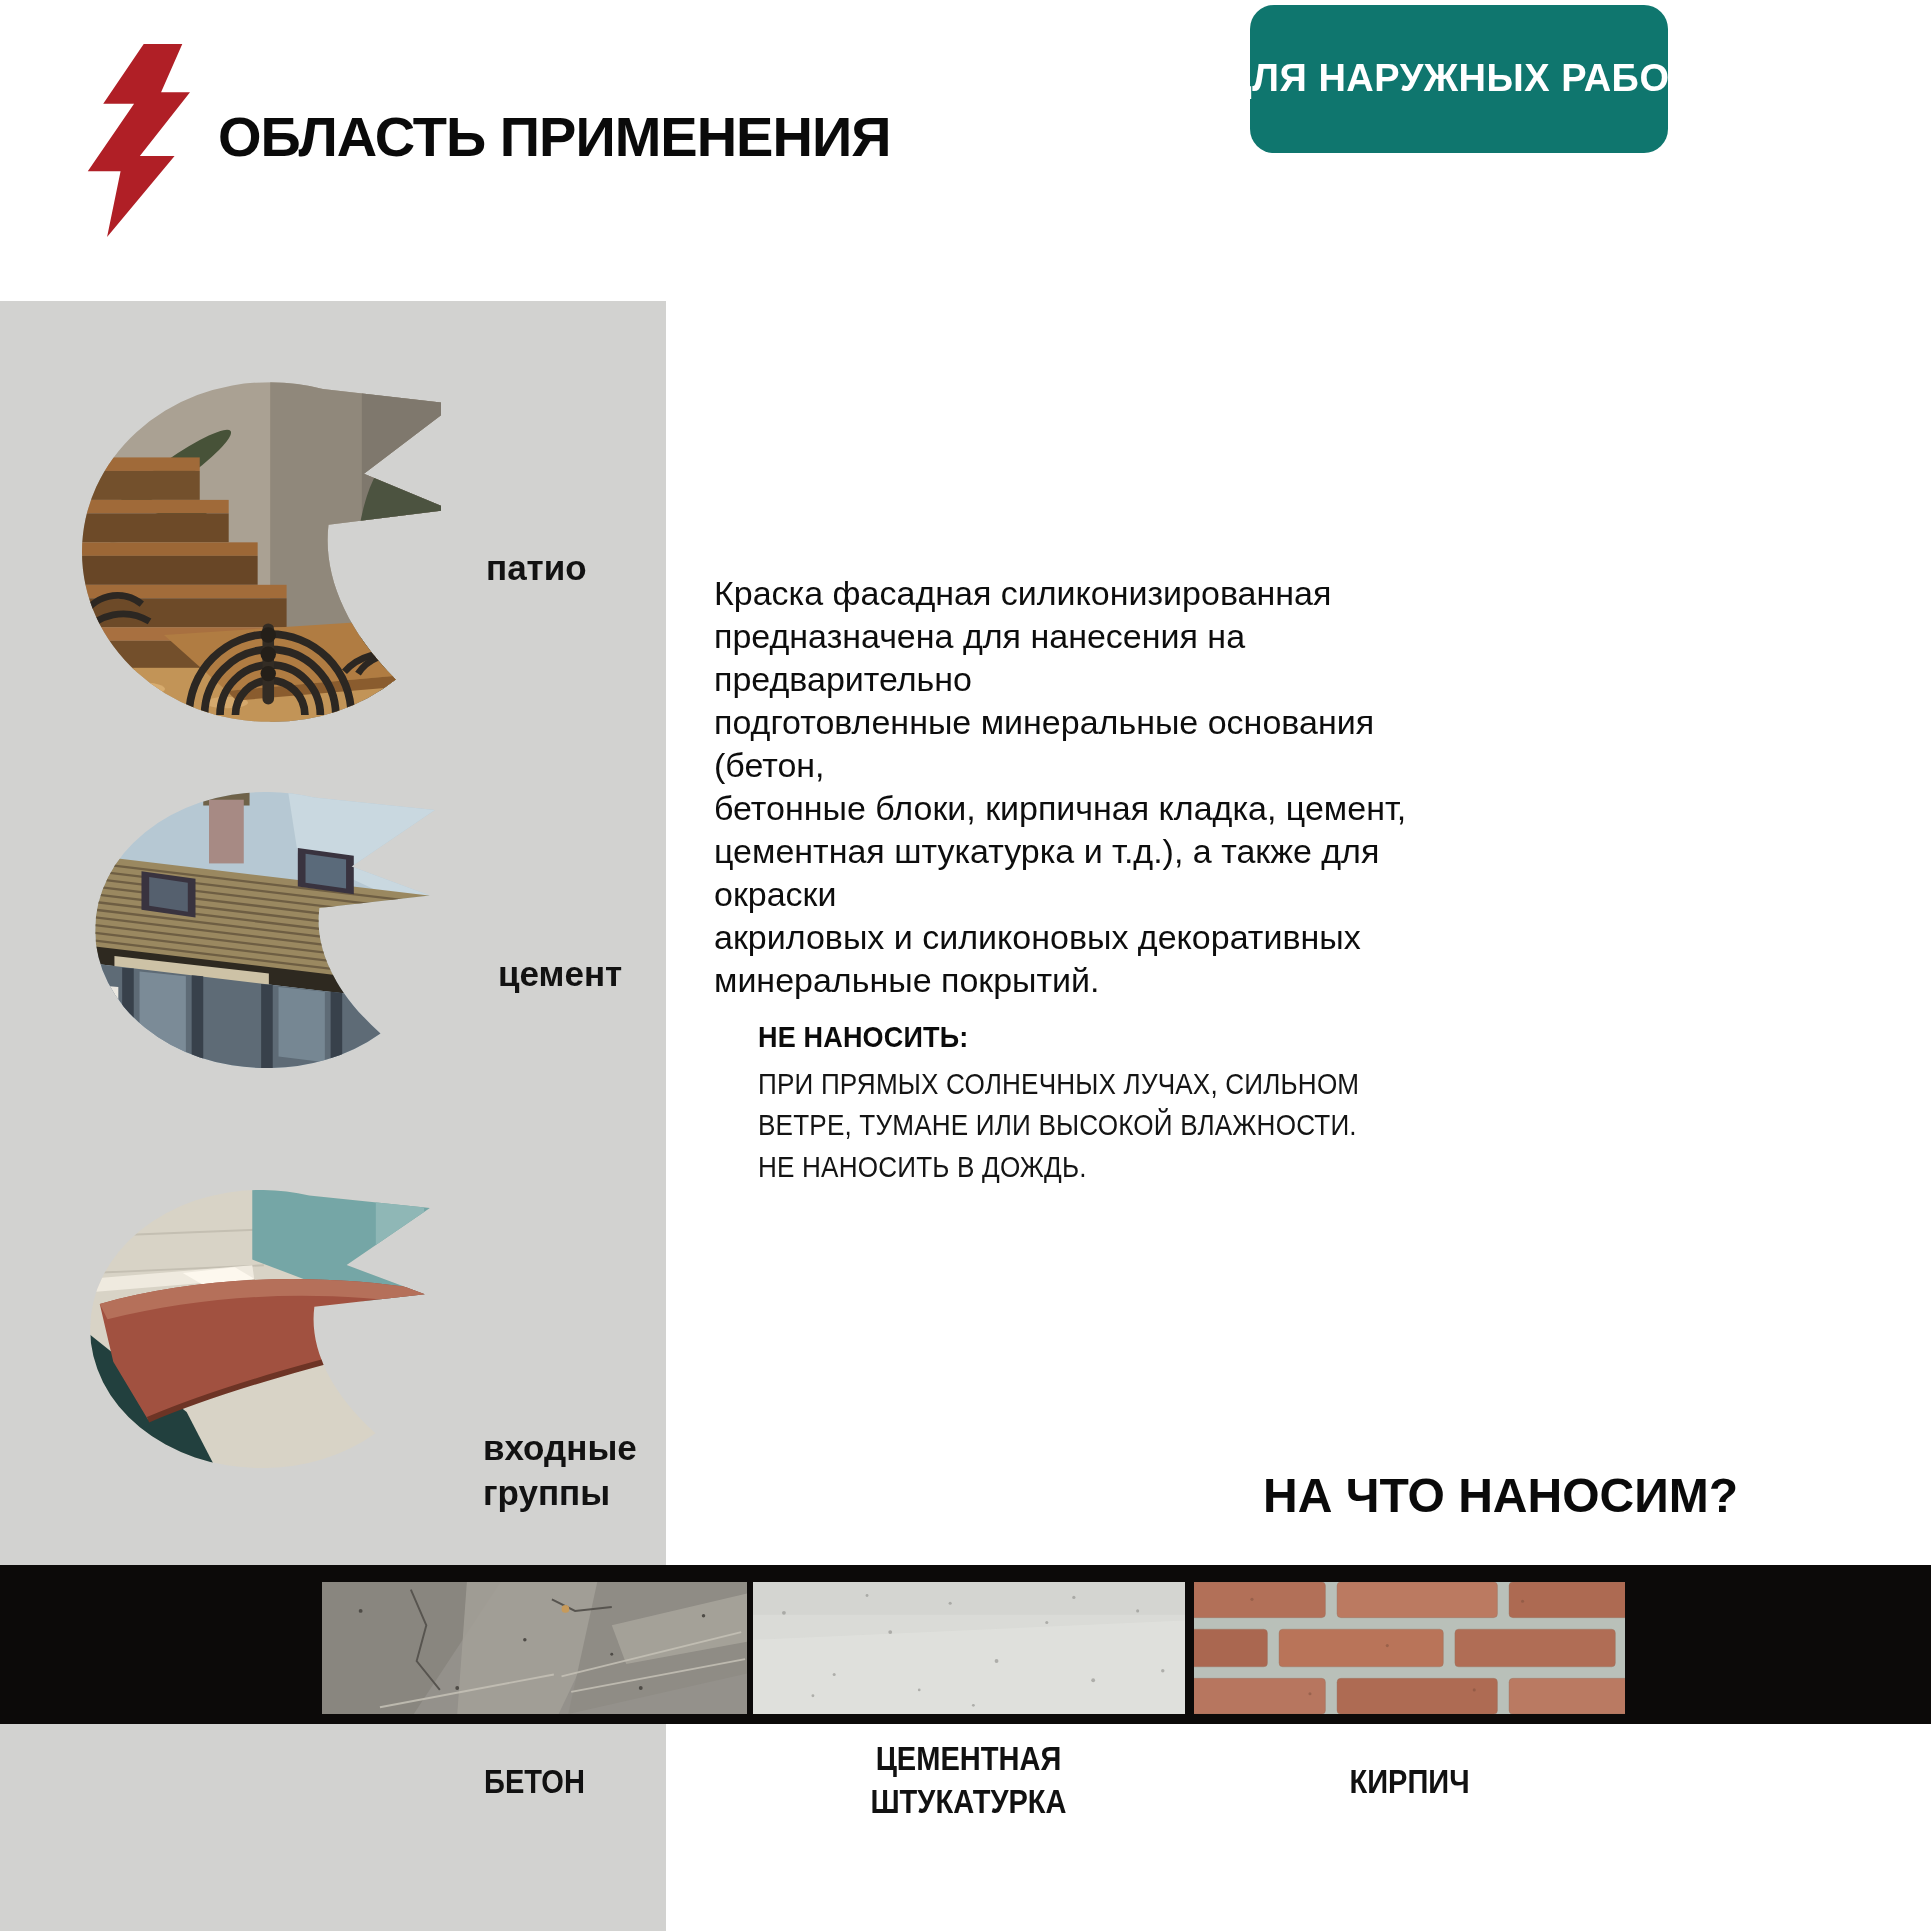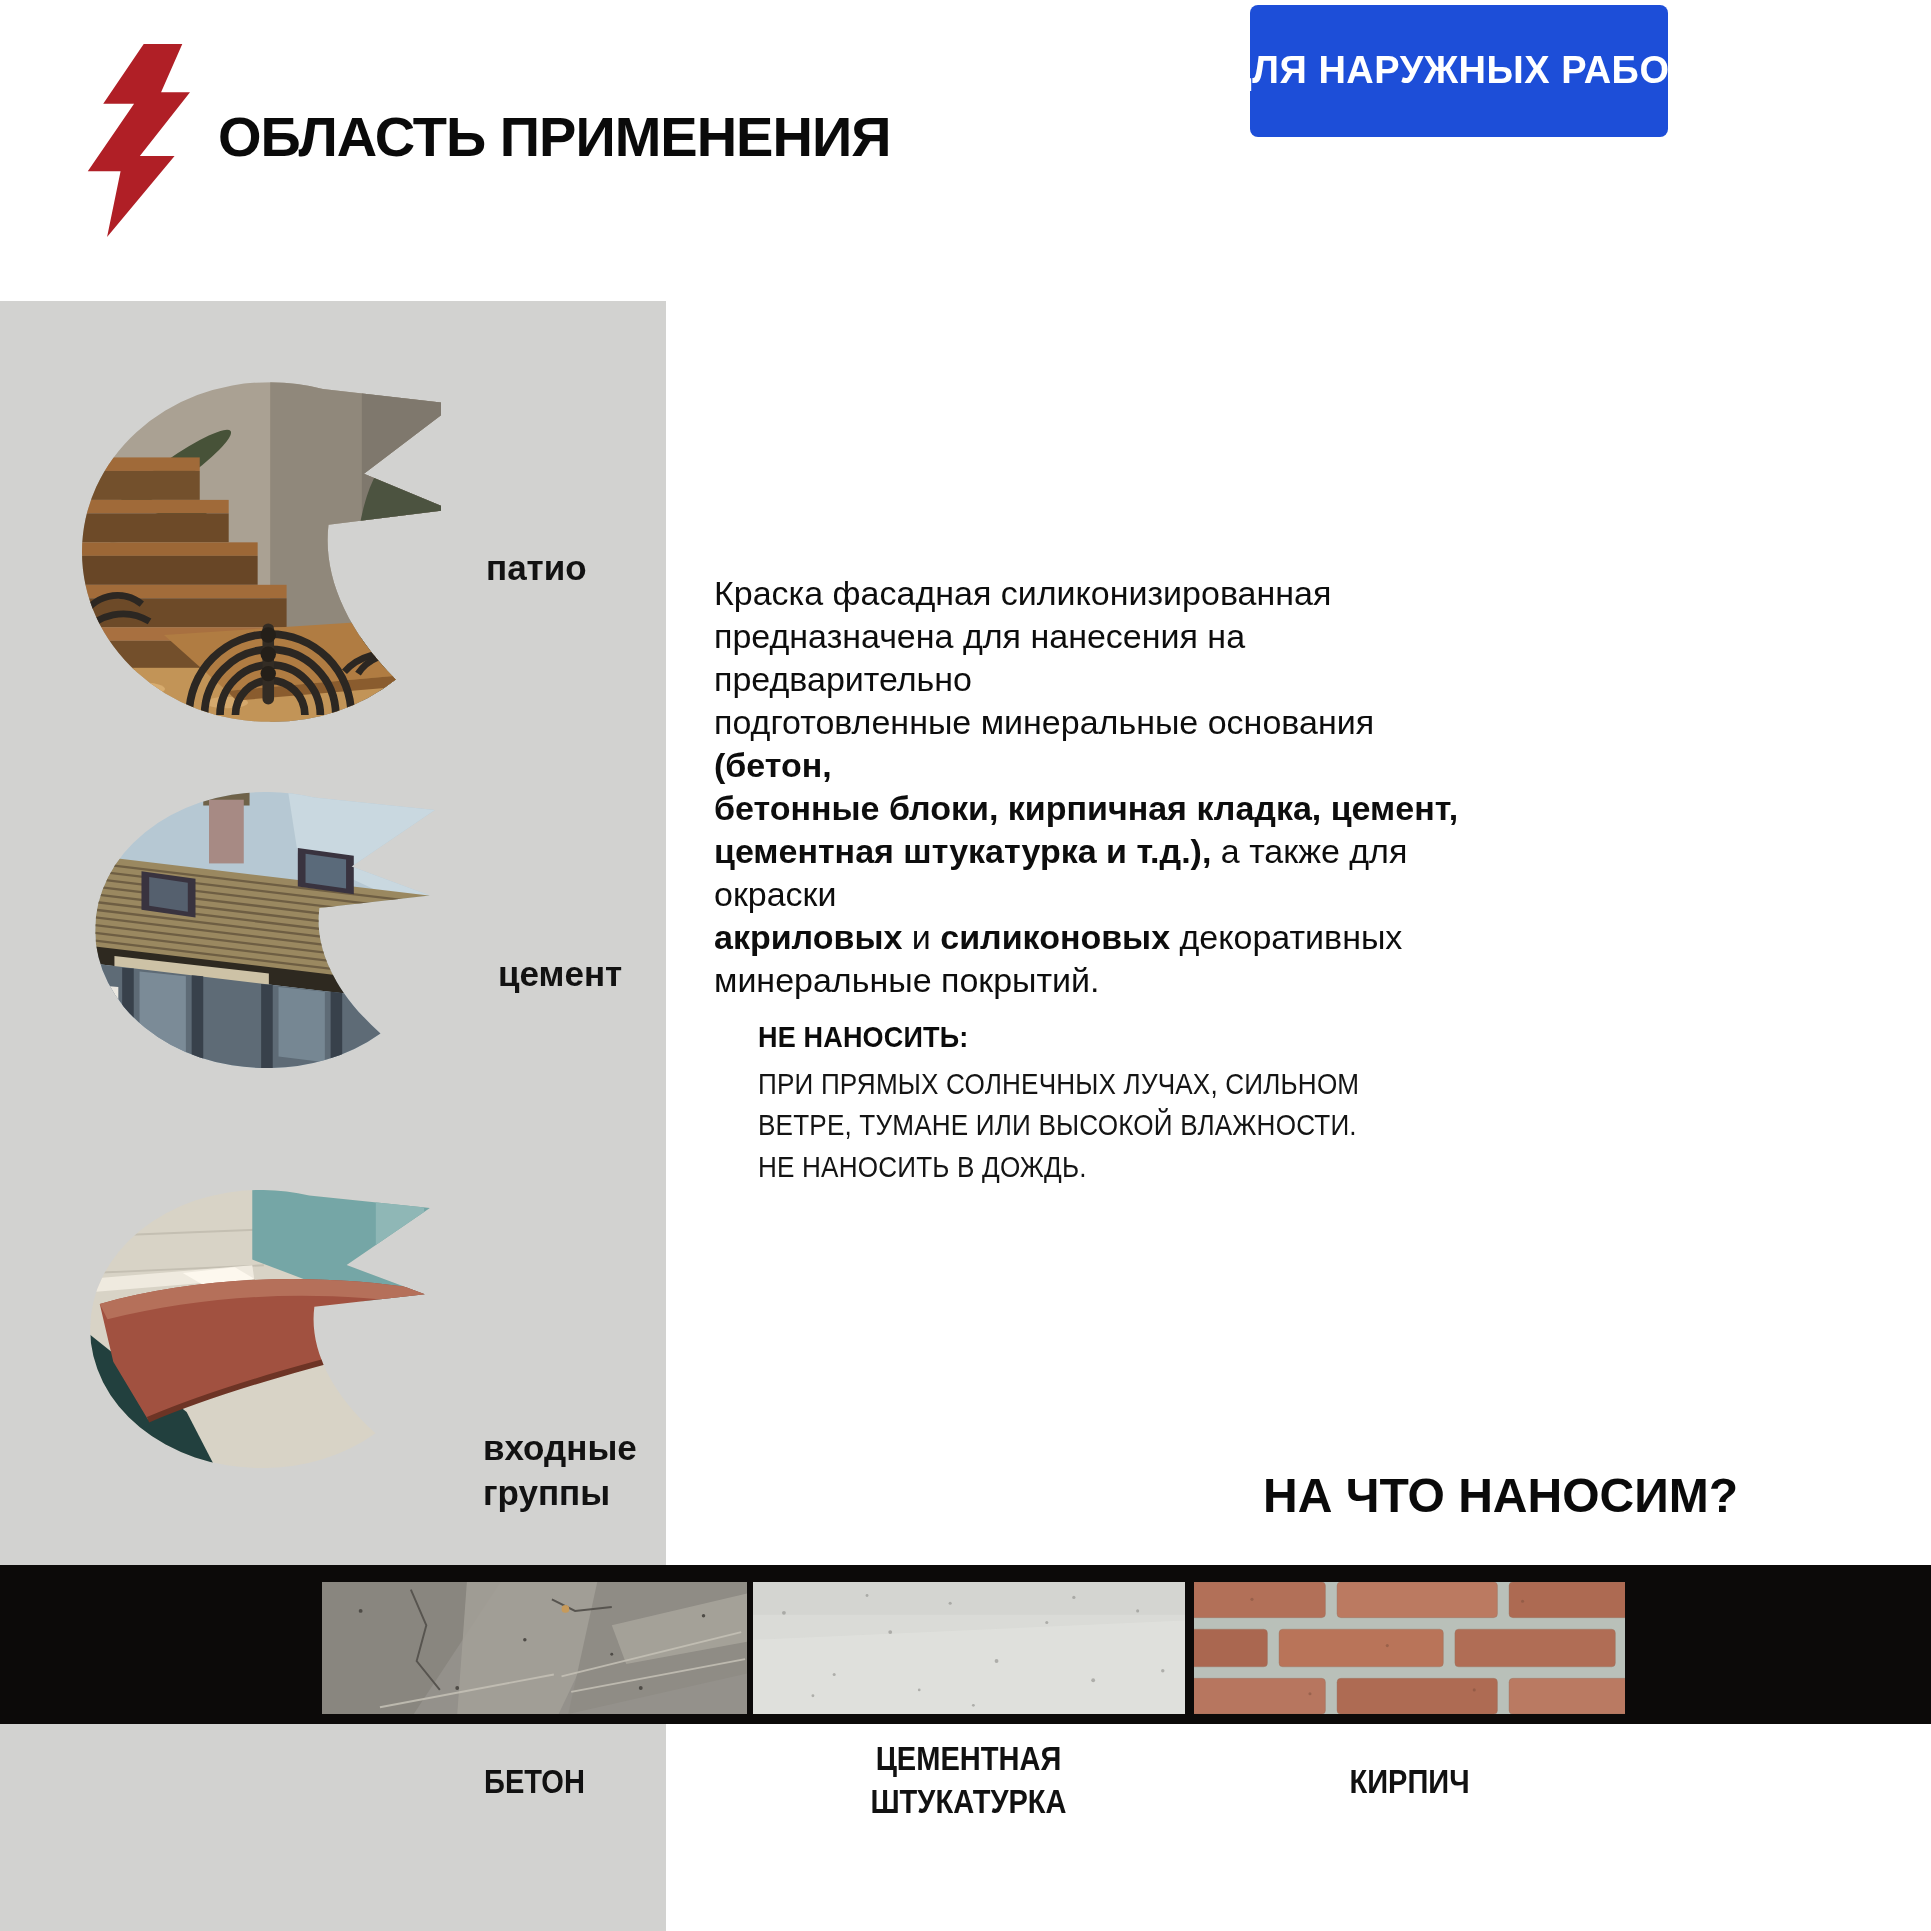--- a/index.html
+++ b/index.html
@@ -9,22 +9,22 @@
     font-family:"Liberation Sans","DejaVu Sans",sans-serif;
     color:#0b0b0b;
   }
   
   .logo{position:absolute;left:82px;top:44px;width:108px;height:193px;}
   .page-title{
     position:absolute;left:218px;top:104px;
     font-size:56px;font-weight:700;letter-spacing:-1px;color:#0a0a0a;white-space:nowrap;
   }
   .badge{
-    position:absolute;left:1250px;top:4.8px;width:418px;height:132px;
-    background:#1d4ed8;border-radius:8px;
+    position:absolute;left:1250px;top:4.8px;width:418px;height:148px;
+    background:#0f766e;border-radius:24px;
     display:flex;align-items:center;justify-content:center;
   }
   .badge-label{color:#ffffff;font-size:38px;font-weight:700;letter-spacing:0.5px;white-space:nowrap;}
   
   .side-panel{position:absolute;left:0;top:301px;width:666px;height:1630px;background:#d2d2d0;}
   
   .photo{position:absolute;display:block;}
   .photo1{left:82px;top:382px;width:359px;height:340px;}
   .photo2{left:95px;top:792px;width:340px;height:276px;}
   .photo3{left:90px;top:1190px;width:340px;height:278px;}
@@ -32,21 +32,21 @@
     position:absolute;font-size:35px;font-weight:700;color:#121212;line-height:1.28;margin-left:44px;
   }
   .photo-label.l1{left:442px;top:546px;}
   .photo-label.l2{left:454px;top:952px;}
   .photo-label.l3{left:439px;top:1426px;width:183px;}
   
   .description{
     position:absolute;left:714px;top:572px;width:772px;
     font-size:34px;line-height:43px;text-align:left;color:#0d0d0d;
   }
-  .description .b{font-weight:700;}
+  .description .b{font-weight:400;}
   
   .warning{position:absolute;left:758px;top:1020px;transform:scaleX(.9);transform-origin:left top;}
   .warning-title{font-size:30px;font-weight:700;margin-bottom:9.7px;letter-spacing:0.2px;}
   .warning-lines{font-size:29px;line-height:1.43;white-space:pre-line;letter-spacing:0.2px;color:#141414;}
   
   .surfaces-title{
     position:absolute;left:1263px;top:1468px;font-size:48px;font-weight:700;white-space:nowrap;color:#0a0a0a;
   }
   .strip{position:absolute;left:0;top:1565px;width:1931px;height:159px;background:#0c0a09;}
   .tex{position:absolute;top:1582px;height:132px;display:block;}

